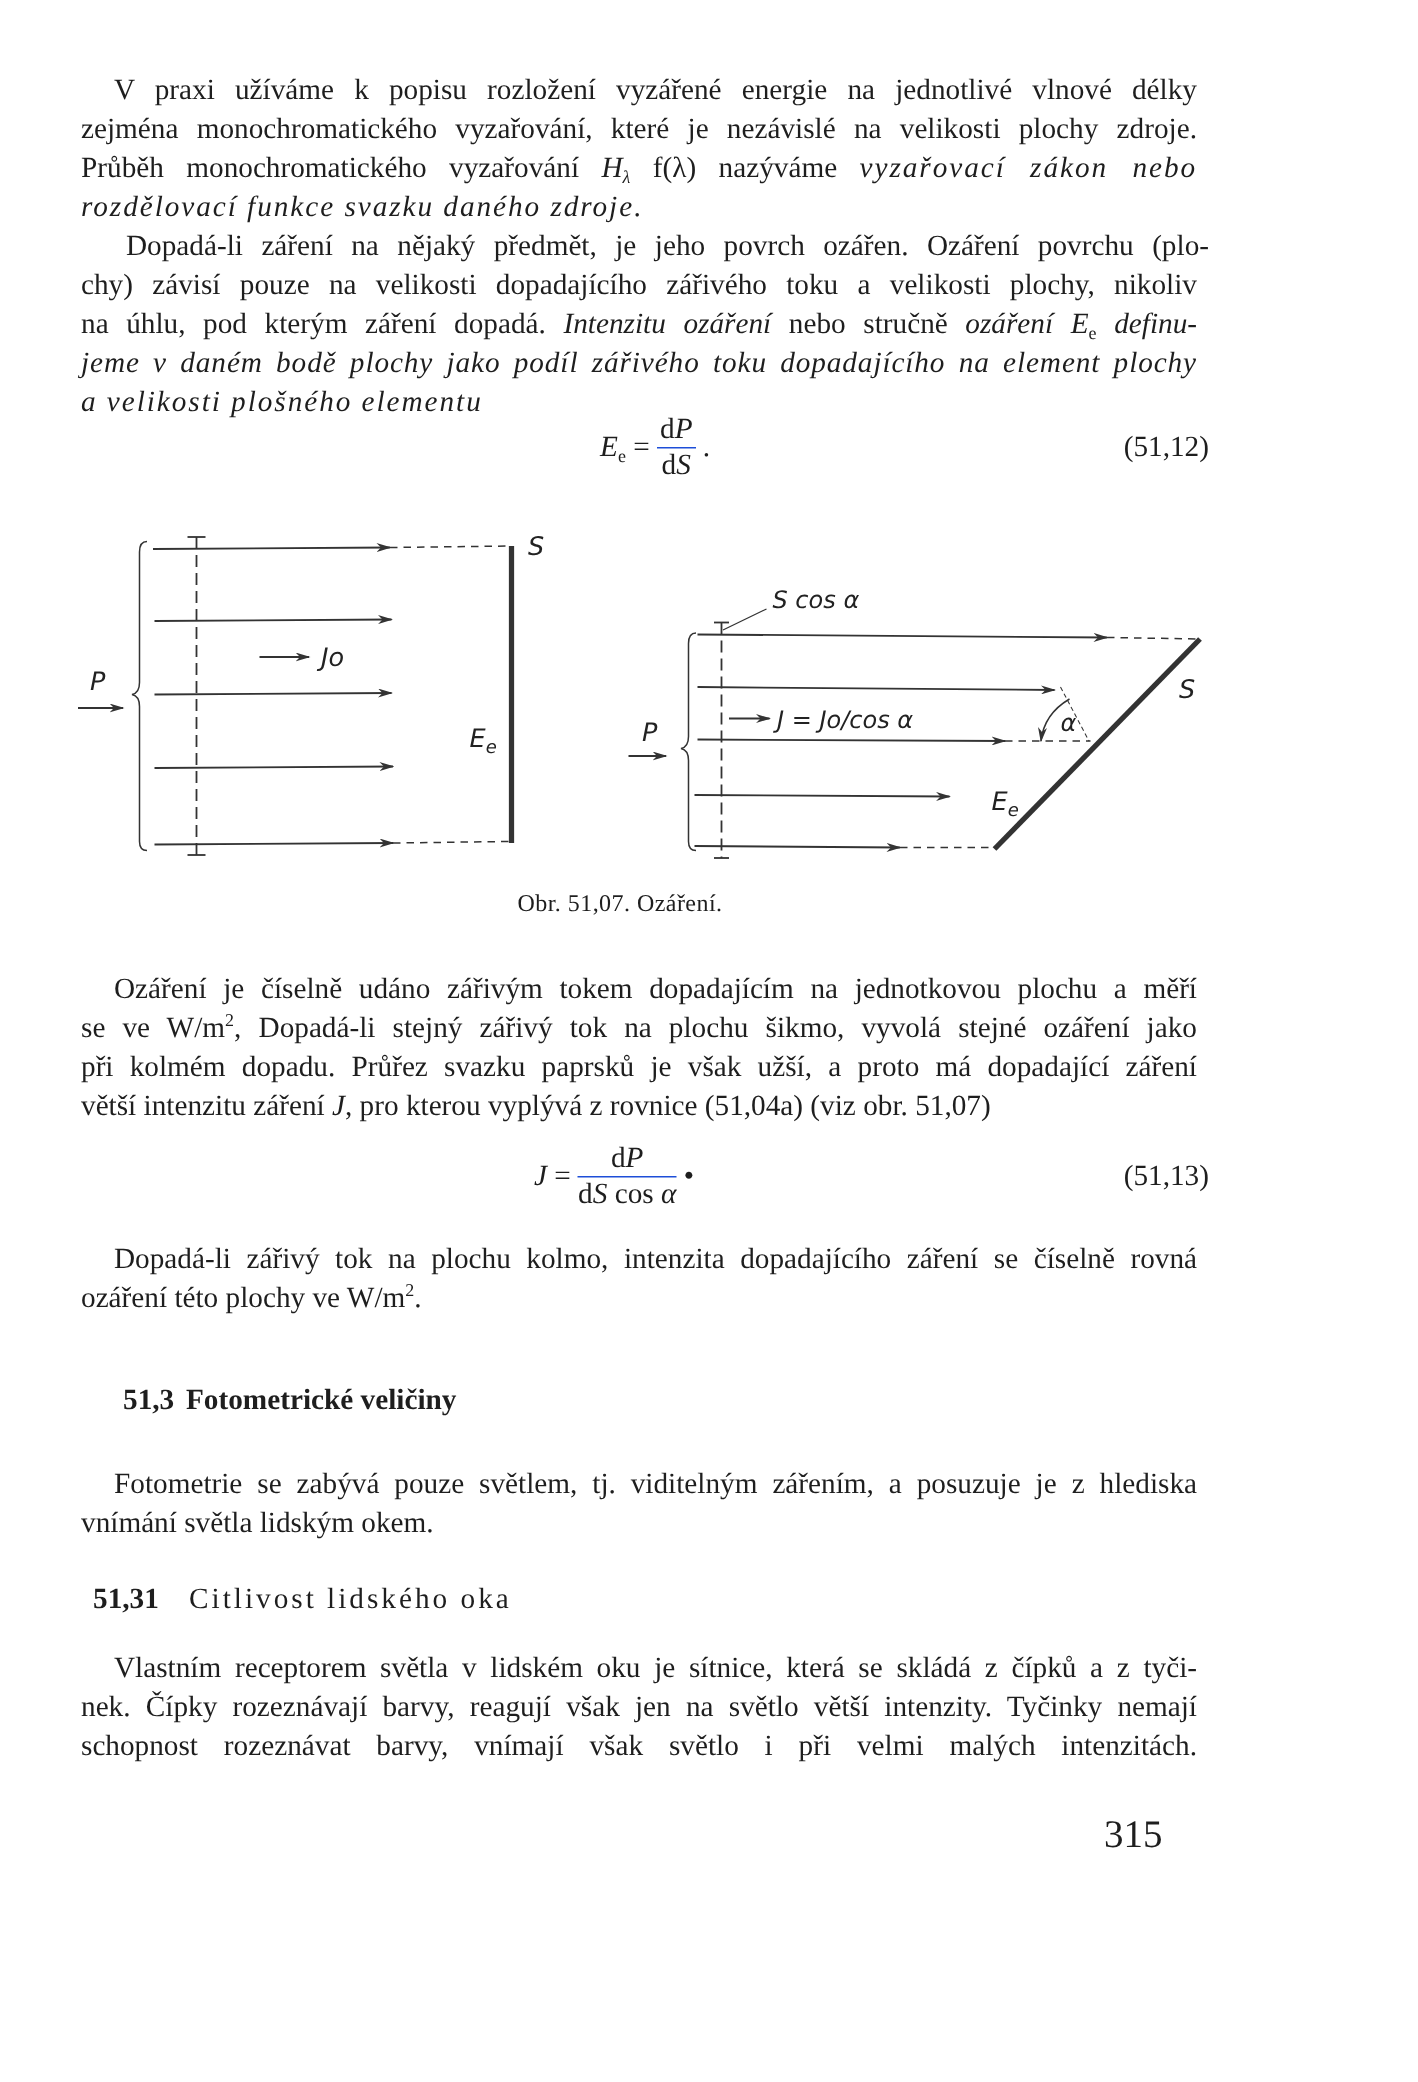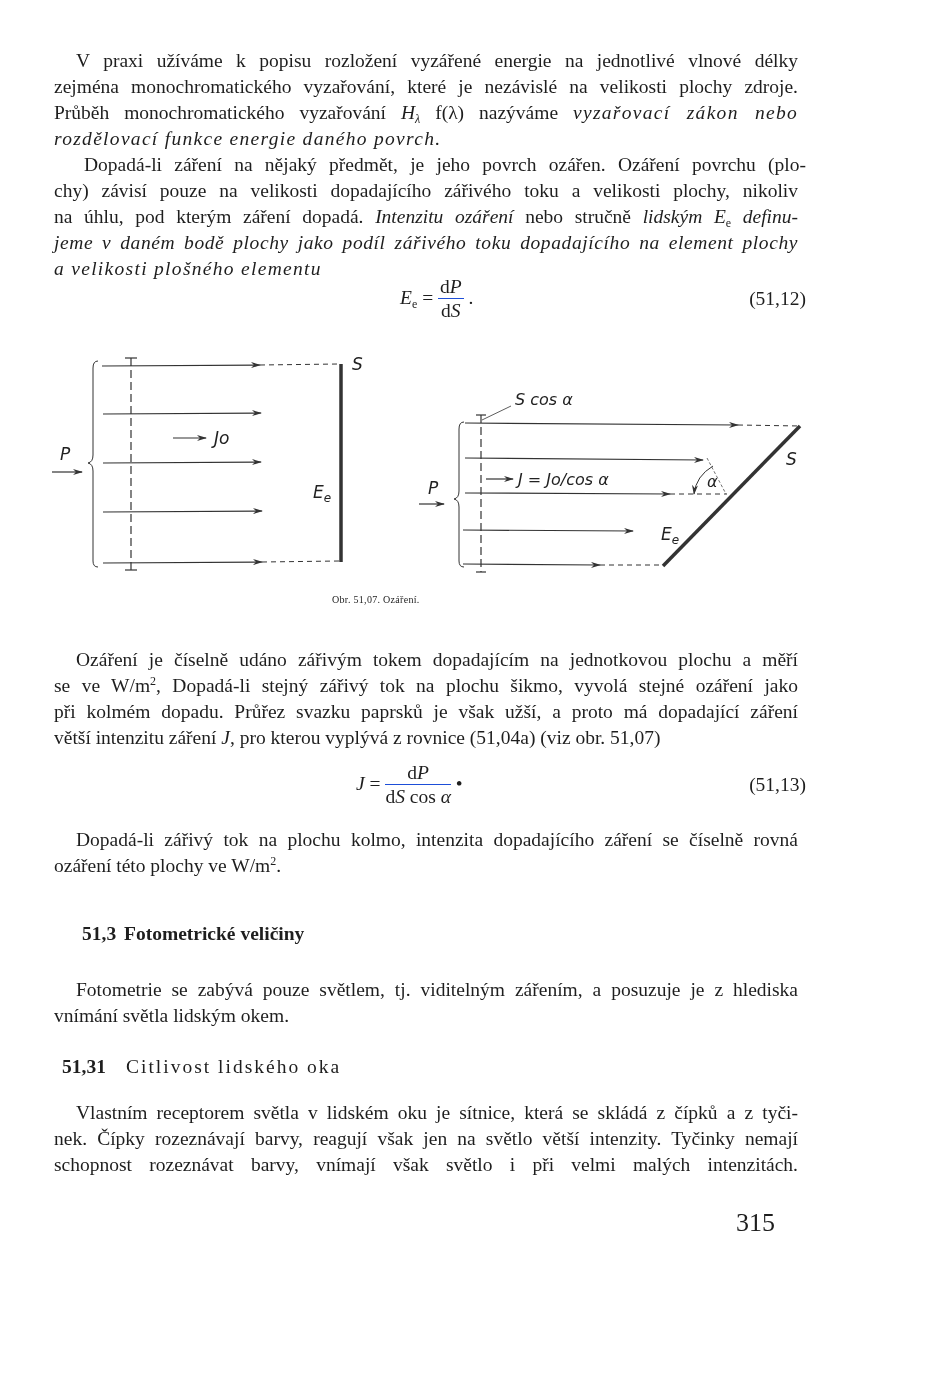--- a/index.html
+++ b/index.html
@@ -10,39 +10,39 @@
   i,.it{font-style:italic;}
   .sp{letter-spacing:1.3px;}
   sup{font-size:12px;vertical-align:7px;line-height:0;}
   sub{font-size:12px;vertical-align:-4px;line-height:0;}
   .eq{position:absolute;font-size:19.5px;}
   .frac{display:inline-block;vertical-align:middle;text-align:center;}
   .frac .num{display:block;padding:0 2px;border-bottom:1px solid #1d4ed8;line-height:22px;}
   .frac .den{display:block;line-height:24px;}
   .eqnum{position:absolute;right:139px;font-size:19.5px;}
   .heading{position:absolute;font-size:19.5px;}
-  .caption{position:absolute;left:332px;top:594px;font-size:10px;letter-spacing:.3px;}
+  .caption{position:absolute;left:345px;top:594px;font-size:16px;letter-spacing:.3px;}
   .pagenum{position:absolute;left:736px;top:1208px;font-size:26px;}
   svg text{font-family:"DejaVu Sans",sans-serif;font-style:italic;fill:#222;}
 </style>
 </head>
 <body>
 
 <div class="line just" style="top: 48px; padding-left: 0px; text-indent: 22px;"><span style="display:inline-block;width:0"></span><span>V praxi užíváme k popisu rozložení vyzářené energie na jednotlivé vlnové délky</span></div>
 <div class="line just" style="top:74px;">zejména monochromatického vyzařování, které je nezávislé na velikosti plochy zdroje.</div>
 <div class="line just" style="top:100px;">
   <span>Průběh monochromatického vyzařování</span>
   <i>H</i><sub class="it">λ</sub><span> f(λ) </span><span>nazýváme </span><i class="sp">vyzařovací zákon nebo</i>
 </div>
-<div class="line it sp" style="top:126px;">rozdělovací funkce energie daného povrch.</div>
+<div class="line it sp" style="top:126px;">rozdělovací funkce svazku daného zdroje.</div>
 
 <div class="line just" style="top: 152px; left: 62px; padding-left: 0px; text-indent: 22px;">Dopadá-li záření na nějaký předmět, je jeho povrch ozářen. Ozáření povrchu (plo-</div>
 <div class="line just" style="top:178px;">chy) závisí pouze na velikosti dopadajícího zářivého toku a velikosti plochy, nikoliv</div>
 <div class="line just" style="top:204px;">
-  <span>na úhlu, pod kterým záření dopadá. </span><i>Intenzitu ozáření</i><span> nebo stručně </span><i>lidským E</i><sub>e</sub><i> definu-</i>
+  <span>na úhlu, pod kterým záření dopadá. </span><i>Intenzitu ozáření</i><span> nebo stručně </span><i>ozáření E</i><sub>e</sub><i> definu-</i>
 </div>
 <div class="line just it sp" style="top:230px;letter-spacing:.6px;">jeme v daném bodě plochy jako podíl zářivého toku dopadajícího na element plochy</div>
 <div class="line it sp" style="top:256px;">a velikosti plošného elementu</div>
 
 <div class="eq" style="left:400px;top:276px;">
   <i>E</i><sub>e</sub><span> = </span><span class="frac"><span class="num"><span>d</span><i>P</i></span><span class="den"><span>d</span><i>S</i></span></span><span> .</span>
 </div>
 <div class="eqnum" style="top:288px;">(51,12)</div>
 
 <svg width="945" height="600" style="position:absolute;left:0;top:0;" viewBox="0 0 945 600">

